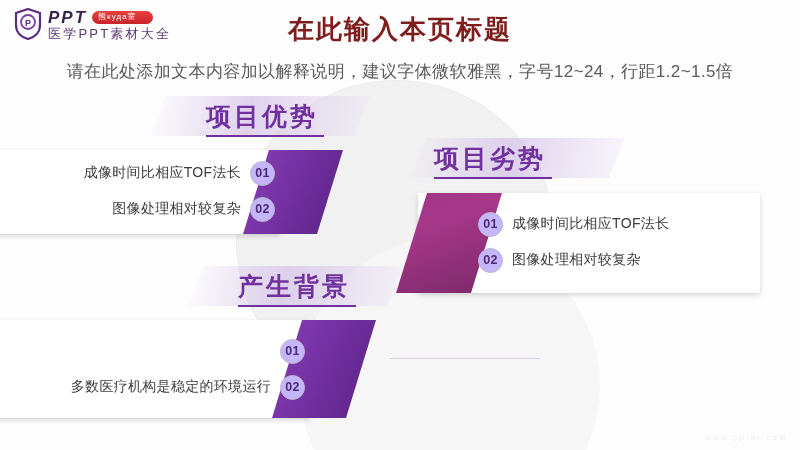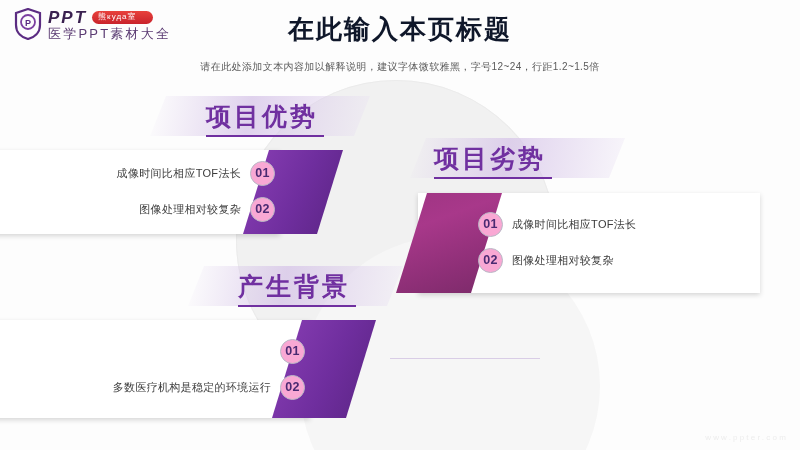--- a/index.html
+++ b/index.html
@@ -85,30 +85,30 @@
   }
 
   .slide-title {
     position: absolute;
     left: 0;
     top: 12px;
     width: 800px;
     text-align: center;
     font-size: 26px;
     font-weight: bold;
-    color: #0f172a;
+    color: #7f1d1d;
     letter-spacing: 2px;
   }
   .slide-subtitle {
     position: absolute;
     left: 0;
     top: 60px;
     width: 800px;
     text-align: center;
-    font-size: 10px;
+    font-size: 17px;
     color: #5a5a5a;
     letter-spacing: 0.4px;
   }
 
   
   .sec-heading {
     position: absolute;
     font-size: 25px;
     font-weight: bold;
     color: #7030a0;
@@ -147,32 +147,32 @@
   }
   .row {
     display: flex;
     align-items: center;
     gap: 9px;
     height: 36px;
   }
   .row-right { justify-content: flex-end; }
   .row-left { justify-content: flex-start; }
   .row-text {
-    font-size: 11px;
+    font-size: 14px;
     color: #3c3c3c;
     white-space: nowrap;
     letter-spacing: 0.3px;
   }
   .num {
     flex: 0 0 auto;
     width: 25px;
     height: 25px;
     border-radius: 50%;
     border: 1px solid #b9b9c6;
-    background: #f9a8d4;
+    background: #c4b5fd;
     color: #4a2a72;
     font-size: 12.5px;
     font-weight: bold;
     display: flex;
     align-items: center;
     justify-content: center;
     letter-spacing: 0.3px;
   }
 
   

